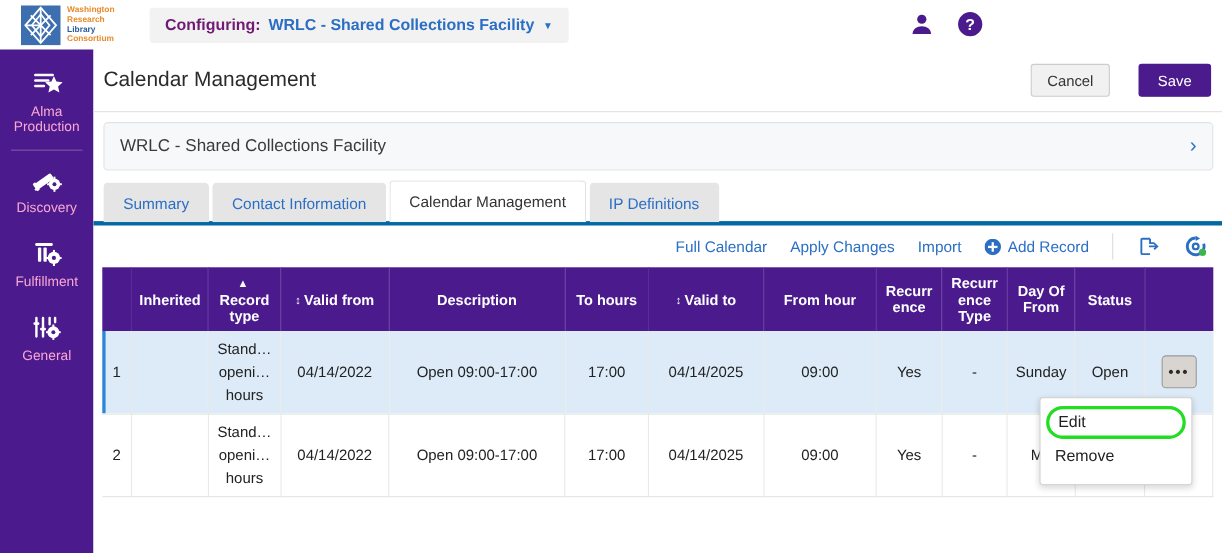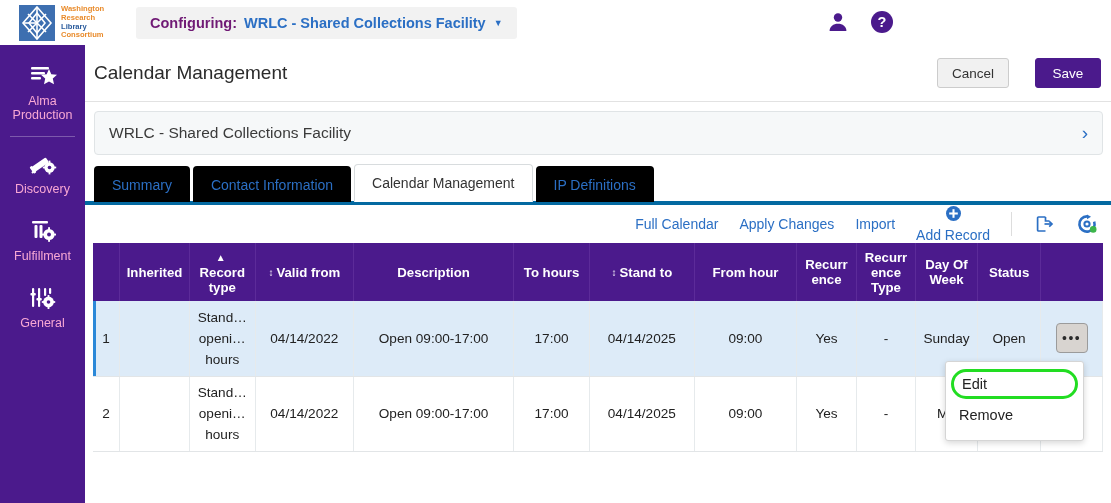--- a/index.html
+++ b/index.html
@@ -113,41 +113,41 @@
   .tabs {
     margin: 9px 0 0 9px;
     display: flex; align-items: flex-end; gap: 3px;
     height: 38px;
     position: relative;
   }
   .tab {
     height: 36px; padding: 0 17px;
     display: flex; align-items: center;
     font-size: 14px;
-    background: #000000; color: #2b6fc4;
+    background: #e5e5e5; color: #2b6fc4;
     border-radius: 4px 4px 0 0;
     cursor: pointer;
     border: 1px solid transparent;
     border-bottom: none;
   }
   .tab.active {
     background: #ffffff; color: #333333;
     border: 1px solid #d8dcde; border-bottom: 1px solid #ffffff;
     height: 38px;
   }
 
   .toolbar {
     height: 42px;
     display: flex; align-items: center; justify-content: flex-end;
     padding-right: 13px; gap: 21px;
     border-top: 4px solid #0369a1;
     margin-top: -1px;
   }
   .tl-link { color: #2b6fc4; font-size: 14px; cursor: pointer; white-space: nowrap; }
-  .tl-link.with-ico { display: flex; align-items: center; gap: 6px; flex-direction: column; }
+  .tl-link.with-ico { display: flex; align-items: center; gap: 6px; }
   .tl-sep { width: 1px; height: 24px; background: #dddddd; }
   .tl-ico { cursor: pointer; display:flex; align-items:center; justify-content:center; width:22px;height:22px;}
 
   
   .tbl-wrap { margin: 0 8px 0 8px; position: relative; }
   table.grid { width: 100%; border-collapse: collapse; table-layout: fixed; }
   table.grid thead th {
     background: #4b1a8c; color: #ffffff;
     font-size: 13.2px; font-weight: bold;
     height: 58px; padding: 4px 5px;
@@ -411,25 +411,25 @@
           <col style="width:60px">
         </colgroup>
         <thead>
           <tr>
             <th></th>
             <th>Inherited</th>
             <th><span class="th-sort">▲</span><span>Record type</span></th>
             <th><span class="th-sort">↕</span><span>Valid from</span></th>
             <th>Description</th>
             <th>To hours</th>
-            <th><span class="th-sort">↕</span><span>Stand to</span></th>
+            <th><span class="th-sort">↕</span><span>Valid to</span></th>
             <th>From hour</th>
             <th>Recurrence</th>
             <th>Recurrence Type</th>
-            <th>Day Of Week</th>
+            <th>Day Of From</th>
             <th>Status</th>
             <th></th>
           </tr>
         </thead>
         <tbody>
           <tr class="selected">
             <td class="rownum">1</td>
             <td></td>
             <td class="wrapcell">Stand… openi… hours</td>
             <td>04/14/2022</td>

